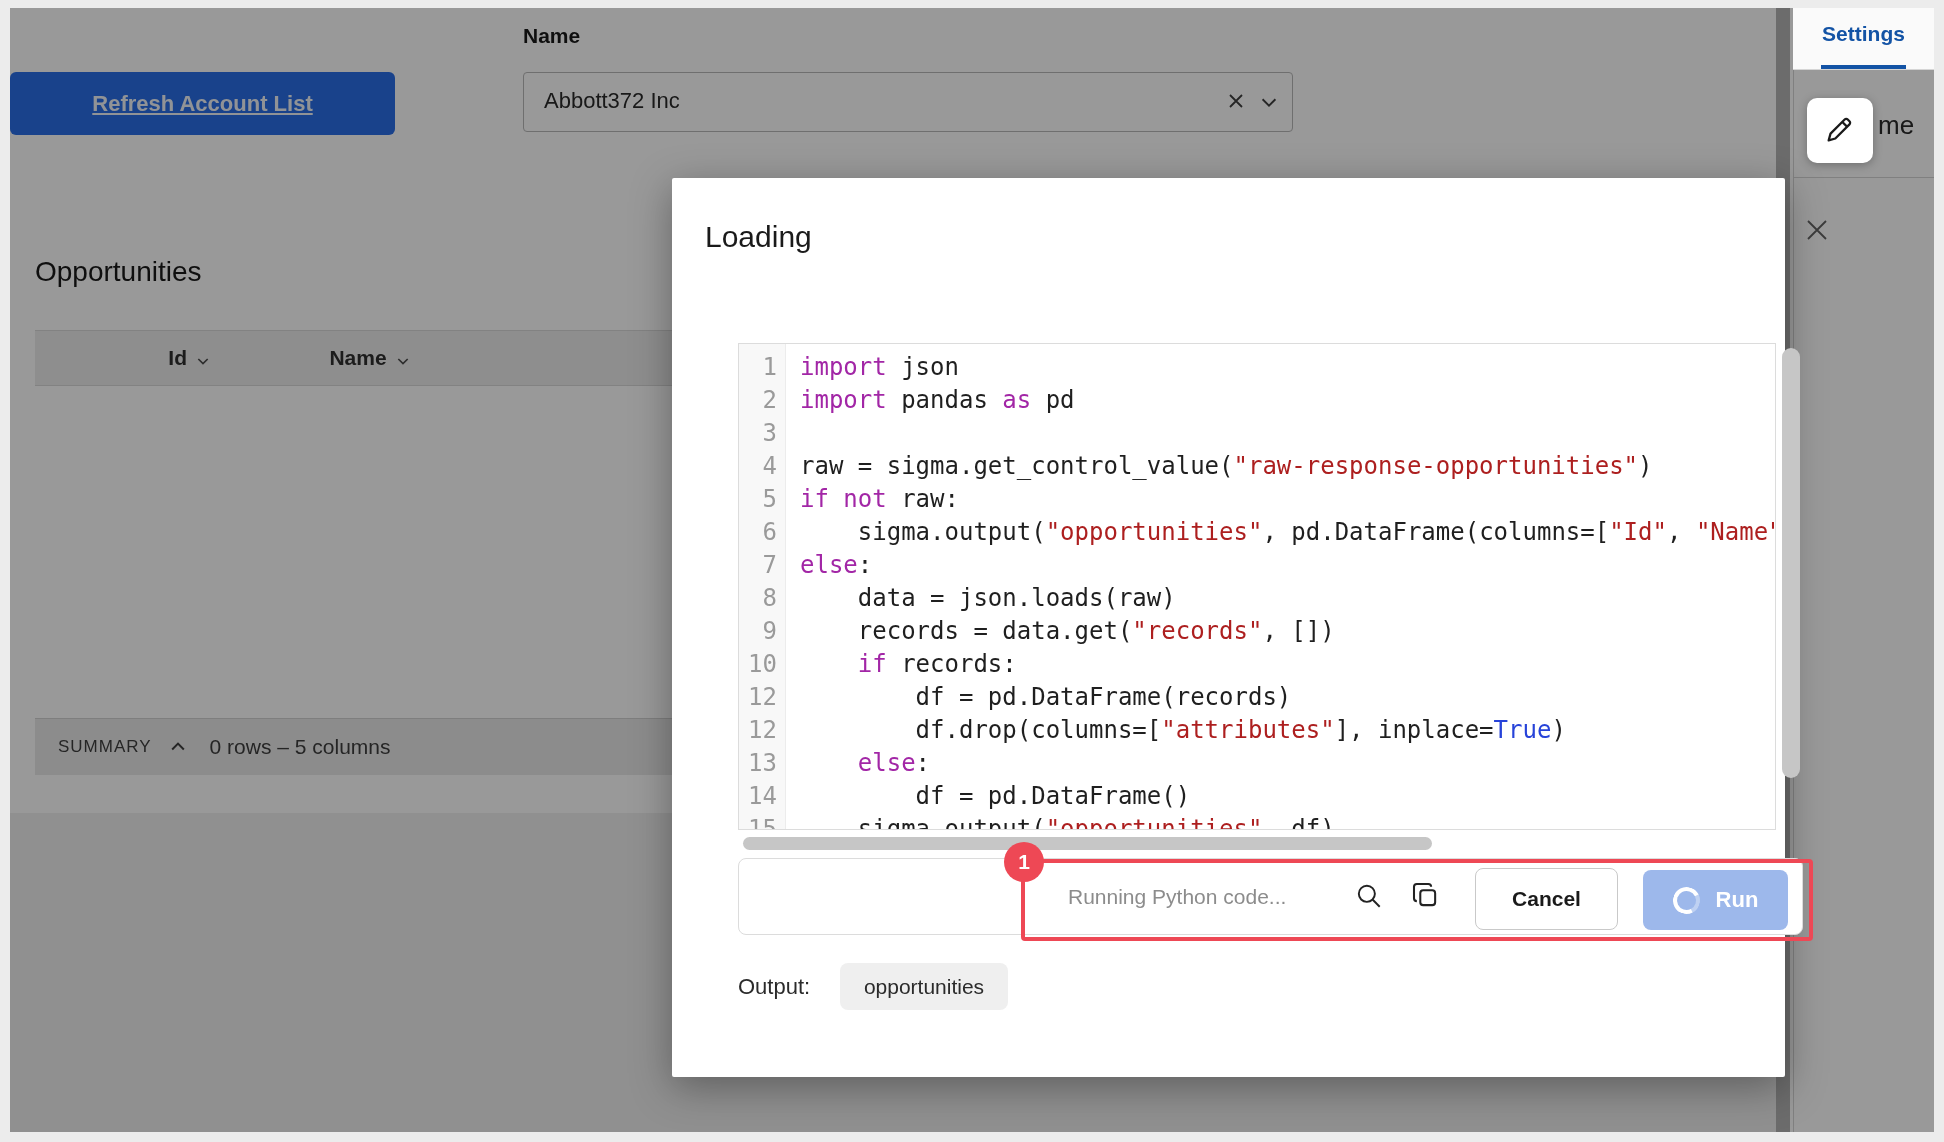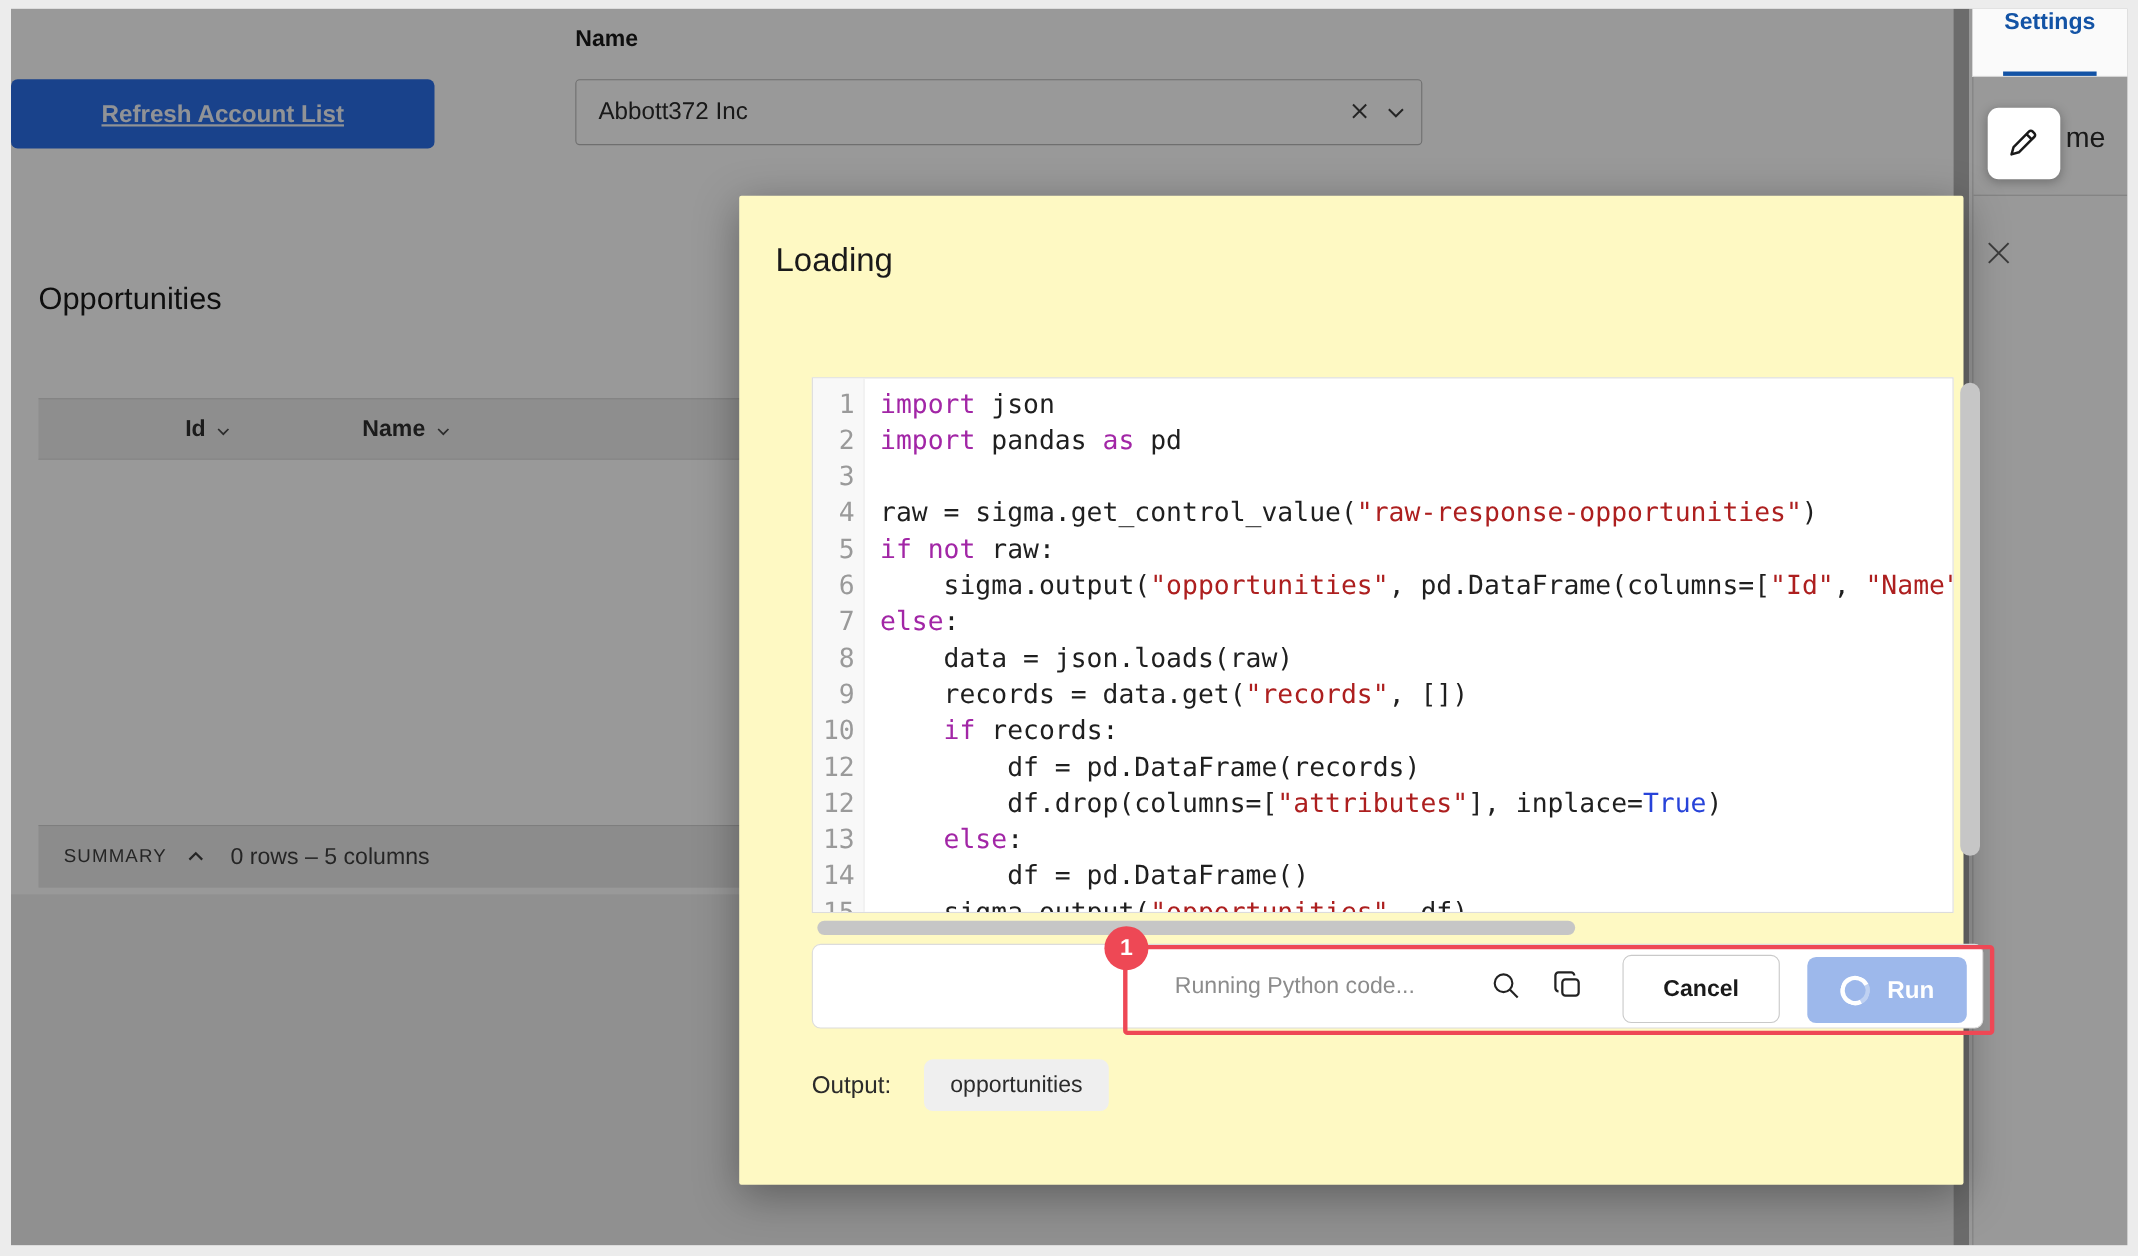--- a/index.html
+++ b/index.html
@@ -15,54 +15,54 @@
   .name-label { left:513px; top:16px; font-size:21px; font-weight:700; color:#1A1A1A; }
   .combobox { left:513px; top:64px; width:770px; height:60px; background:#fff; border:1.5px solid #B9B9B9;
     border-radius:4px; }
   .combobox-value { position:absolute; left:20px; top:15px; font-size:22px; color:#2B2B2B; }
   .combobox .clear { position:absolute; right:44px; top:16px; width:24px; height:24px; color:#3F3F3F; cursor:pointer; }
   .combobox .chev { position:absolute; right:12px; top:18px; width:22px; height:22px; color:#3F3F3F; cursor:pointer; }
 
   .opps-title { left:25px; top:248px; font-size:28px; font-weight:500; color:#1A1A1A; }
 
   .table { left:25px; top:322px; width:706px; }
-  .thead { display:flex; height:56px; background:#EDEDED; border-top:1px solid #D9D9D9; border-bottom:1px solid #D9D9D9;margin-top:32px; }
+  .thead { display:flex; height:56px; background:#EDEDED; border-top:1px solid #D9D9D9; border-bottom:1px solid #D9D9D9; }
   .th { display:flex; align-items:center; font-size:21px; font-weight:700; color:#2F2F2F; cursor:pointer; }
   .th-id { width:190px; justify-content:flex-end; padding-right:14px; }
   .th-name { width:290px; justify-content:center; }
   .th .chev { width:16px; height:16px; margin-left:8px; color:#4A4A4A; }
   .tbody { height:332px; background:#fff; }
   .tsummary { height:57px; background:#EAEAEA; border-top:1px solid #D2D2D2; display:flex; align-items:center; }
   .sum-label { font-size:17px; letter-spacing:1px; color:#3F3F3F; margin-left:23px; }
   .sum-caret { width:20px; height:20px; margin-left:16px; color:#3F3F3F; cursor:pointer; }
   .sum-text { font-size:21px; color:#3F3F3F; margin-left:22px; }
   .lower-bg { left:0; top:805px; width:1766px; height:319px; background:#F1F1F1; }
 
   .app-scrollbar { left:1766px; top:0; width:14px; height:1124px; background:#B5B5B5; }
 
   .right-panel { left:1783px; top:0; width:141px; height:1124px; background:#fff; border-left:1px solid #D5D5D5; }
   .panel-tab-row { height:62px; border-bottom:1px solid #D5D5D5; position:relative; text-align:center; }
-  .settings-label { display:inline-block; font-size:21px; font-weight:700; color:#1353A5; }
+  .settings-label { display:inline-block; margin-top:14px; font-size:21px; font-weight:700; color:#1353A5; }
   .settings-underline { position:absolute; left:28px; bottom:0; width:85px; height:4px; background:#1353A5; }
   .panel-me { position:absolute; left:84px; top:102px; font-size:26px; color:#2B2B2B; }
   .panel-div2 { position:absolute; left:0; top:169px; width:100%; border-top:1px solid #D5D5D5; }
 
   
   .overlay { left:10px; top:8px; width:1924px; height:1124px; background:rgba(0,0,0,0.4); z-index:10; }
 
   
   .spot-settings { left:1793px; top:8px; width:141px; height:62px; background:#FAFAFA; z-index:20;
     text-align:center; border-bottom:1px solid #D5D5D5; }
   .spot-pencil { left:1807px; top:98px; width:66px; height:65px; background:#fff; border-radius:10px; z-index:20;
     box-shadow:0 2px 10px rgba(0,0,0,.28); display:flex; align-items:center; justify-content:center;
     border:none; cursor:pointer; }
   .spot-pencil svg { width:32px; height:32px; color:#1A1A1A; }
 
   
-  .modal { left:672px; top:178px; width:1113px; height:899px; background:#fef9c3; border-radius:2px; z-index:30;
+  .modal { left:672px; top:178px; width:1113px; height:899px; background:#ffffff; border-radius:2px; z-index:30;
     box-shadow:0 10px 40px rgba(0,0,0,.35); }
   .m-title { left:33px; top:42px; font-size:30px; font-weight:500; color:#1A1A1A; }
   .m-close { left:1128px; top:36px; width:34px; height:34px; color:#3A3A3A; background:none; border:none; cursor:pointer; }
 
   .code-box { left:66px; top:165px; width:1038px; height:487px; border:1px solid #DCDCDC; display:flex; overflow:hidden; background:#fff; }
   .gutter { width:47px; background:#F8F8F8; border-right:1px solid #ECECEC; padding:7px 8px 0 0;
     font:24px/33px "DejaVu Sans Mono", monospace; color:#9A9A9A; text-align:right; flex:none; }
   .code { padding:7px 0 0 14px; font:24px/33px "DejaVu Sans Mono", monospace; color:#1F1F1F;
     white-space:pre; flex:1; overflow:hidden; }
   .tok-kw { color:#A226A6; }

